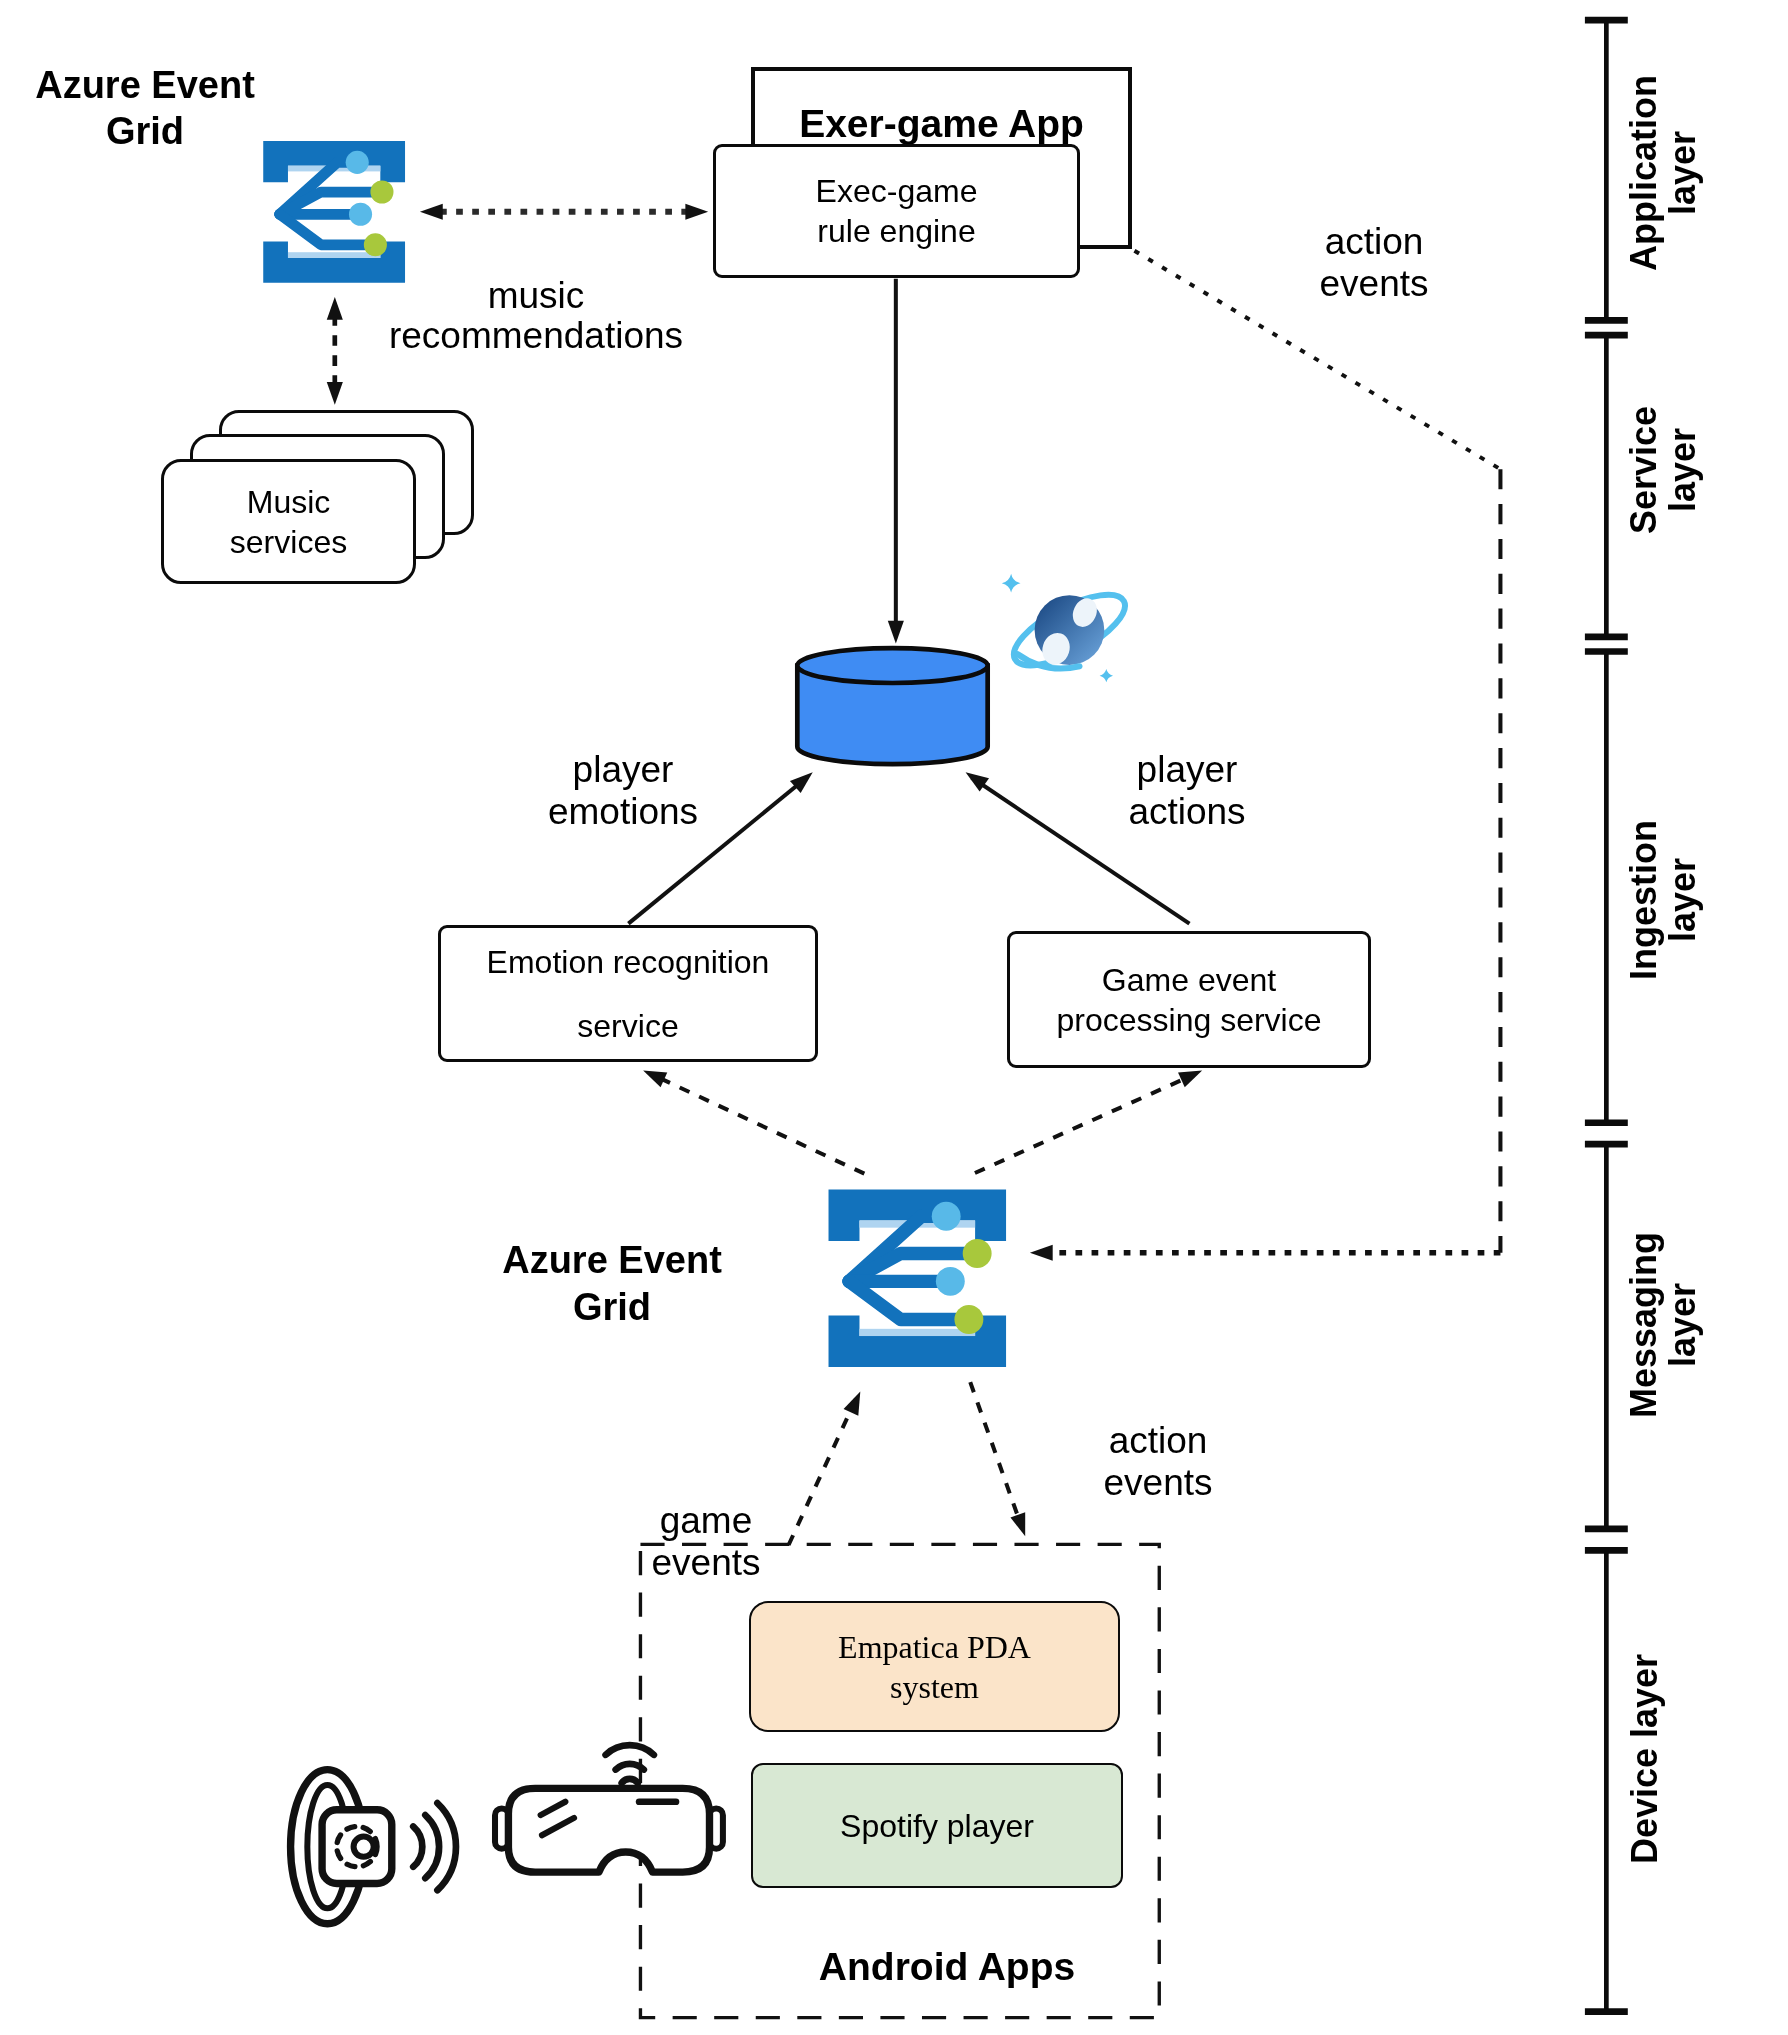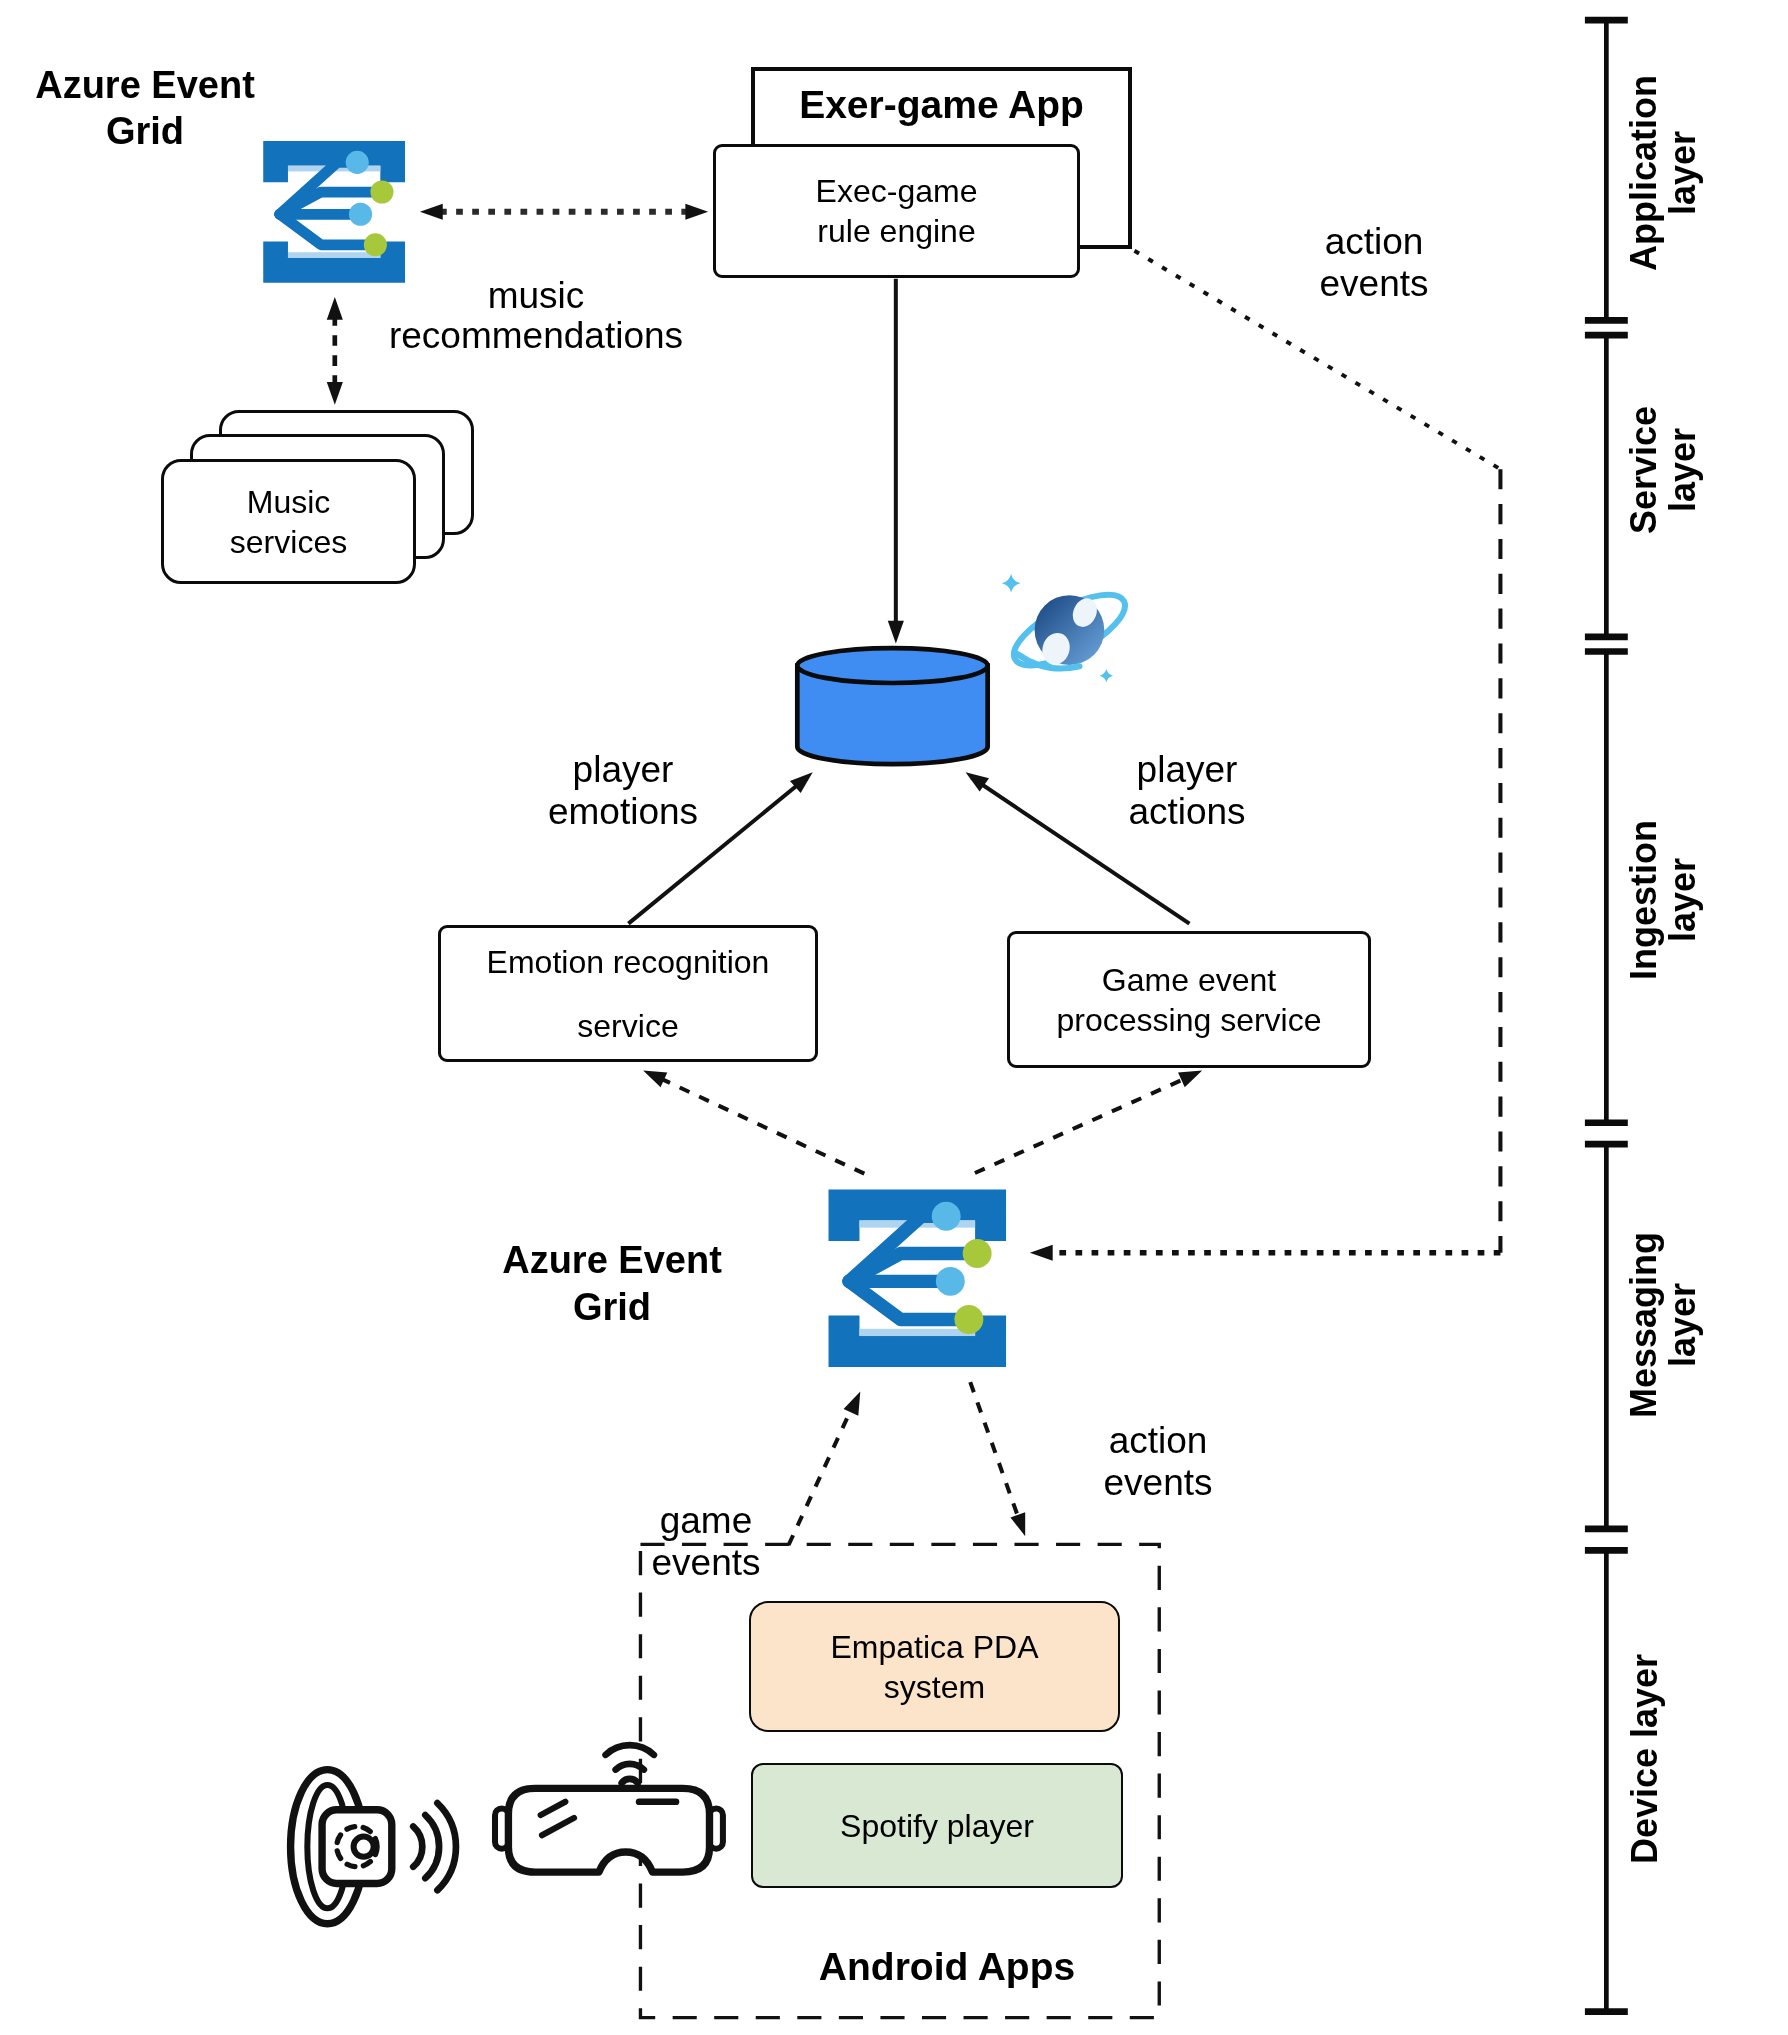--- a/index.html
+++ b/index.html
@@ -6,23 +6,23 @@
   #canvas{position:relative;width:1789px;height:2035px;background:#fff;
           font-family:"Liberation Sans","DejaVu Sans",sans-serif;color:#000;overflow:hidden;}
   svg.overlay{position:absolute;left:0;top:0;width:1789px;height:2035px;}
   .lbl{position:absolute;text-align:center;font-size:37px;line-height:40px;white-space:nowrap;transform:translateX(-50%);}
   .bold{font-weight:bold;}
   .box{position:absolute;background:#fff;border:3.4px solid #0b0b0b;border-radius:9px;
        display:flex;flex-direction:column;align-items:center;justify-content:center;
        font-size:32px;line-height:40px;text-align:center;}
   .sharp{border-radius:0;}
   .outer-app{border-width:4px;justify-content:flex-start;}
-  .outer-app .title{margin-top:14px;font-size:39px;font-weight:bold;}
+  .outer-app .title{margin-top:33px;font-size:39px;font-weight:bold;}
   .music{border-radius:20px;}
-  .fill-peach{border-width:2.7px;border-radius:19px;}
+  .fill-peach{border-width:2.7px;border-radius:19px;font-family:Liberation Serif, serif;}
   .fill-green{border-width:2.7px;border-radius:12px;}
   .layer-label{position:absolute;transform:translate(-50%,-50%) rotate(-90deg);
                font-size:36px;font-weight:bold;line-height:39px;text-align:center;white-space:nowrap;}
 </style>
 </head>
 <body>
 
 <div id="canvas">
 
   <svg class="overlay" viewBox="0 0 2668 3036">

